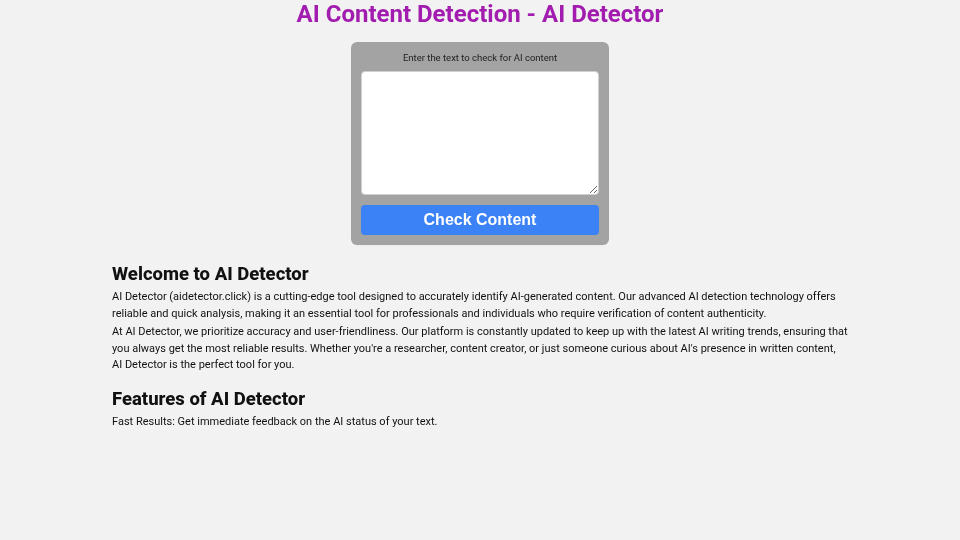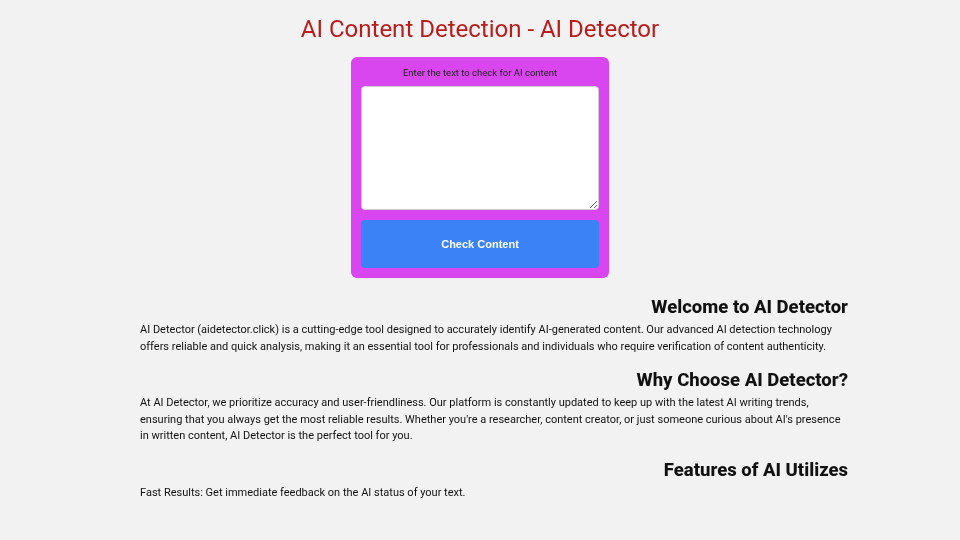--- a/index.html
+++ b/index.html
@@ -11,30 +11,30 @@
     height: 540px;
     overflow: hidden;
   }
   .container {
     max-width: 960px;
     margin: 0 auto;
     padding: 0 20px;
   }
   h1.page-title {
     text-align: center;
-    font-weight: 400;
+    font-weight: 700;
     font-size: 24px;
-    padding-top: 15px;
+    padding-top: 0;
     margin-top: 0;
     margin-bottom: 14px;
-    color: #b91c1c;
+    color: #a21caf;
   }
   .card {
     width: 258px;
-    background: #d946ef;
+    background: #a3a3a3;
     border-radius: 6px;
     margin: 0 auto 18px;
     padding: 10px;
     box-shadow: 0 1px 0 rgba(0,0,0,0.02);
   }
   .card-label {
     text-align: center;
     font-size: 9.5px;
     color: #222;
     margin-bottom: 8px;
@@ -52,61 +52,58 @@
     display: block;
   }
   .check-btn {
     display: block;
     width: 100%;
     margin-top: 10px;
     background: #3b82f6;
     color: #fff;
     border: none;
     border-radius: 4px;
-    font-size: 11px;
+    font-size: 16px;
     font-weight: 700;
-    padding: 18px 0;
+    padding: 6px 0;
     cursor: pointer;
   }
   .content {
     padding: 0 92px;
   }
   .content h2 {
     font-size: 18.5px;
     font-weight: 800;
     margin-top: 14px;
     margin-bottom: 4px;
     color: #111;
-    text-align: right;
   }
   .content p {
     font-size: 11px;
     line-height: 1.5;
     color: #111;
     margin-bottom: 2px;
-    margin-left: 28px;
   }
 </style>
 </head>
 <body>
 
 <div class="container">
   <h1 class="page-title">AI Content Detection - AI Detector</h1>
 
   <div class="card">
     <div class="card-label">Enter the text to check for AI content</div>
     <textarea style=""></textarea>
     <button class="check-btn">Check Content</button>
   </div>
 
   <div class="content">
     <h2>Welcome to AI Detector</h2>
     <p>AI Detector (aidetector.click) is a cutting-edge tool designed to accurately identify AI-generated content. Our advanced AI detection technology offers reliable and quick analysis, making it an essential tool for professionals and individuals who require verification of content authenticity.</p>
 
 
-    <h2>Why Choose AI Detector?</h2>
     <p>At AI Detector, we prioritize accuracy and user-friendliness. Our platform is constantly updated to keep up with the latest AI writing trends, ensuring that you always get the most reliable results. Whether you're a researcher, content creator, or just someone curious about AI's presence in written content, AI Detector is the perfect tool for you.</p>
 
-    <h2>Features of AI Utilizes</h2>
+    <h2>Features of AI Detector</h2>
     <p>Fast Results: Get immediate feedback on the AI status of your text.</p>
 
   </div>
 </div>
 
 </body></html>

